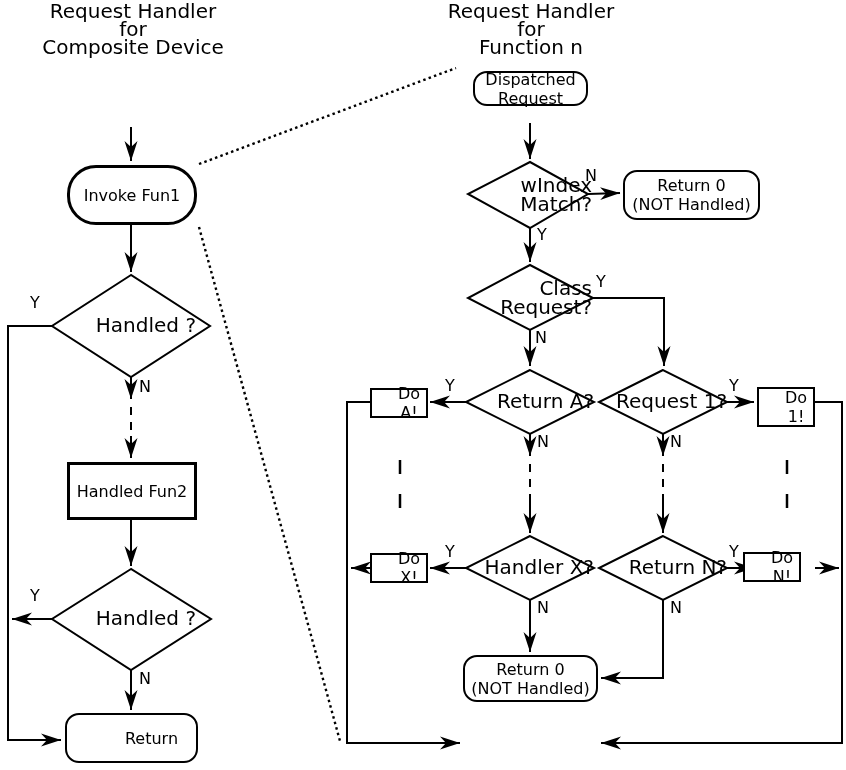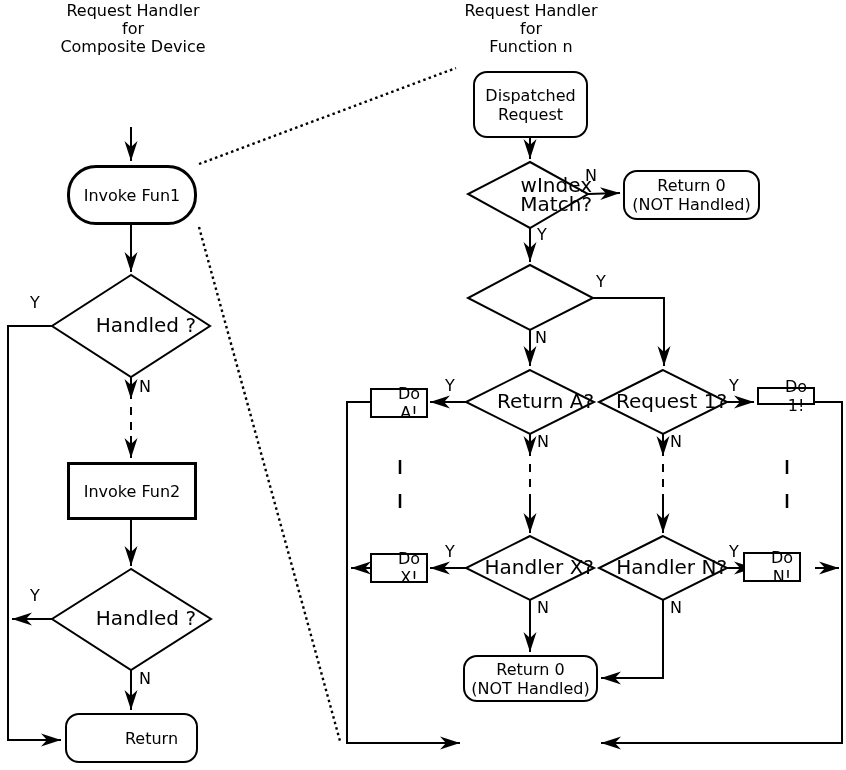--- a/index.html
+++ b/index.html
@@ -15,21 +15,21 @@
     font-size:16px;line-height:19px;white-space:pre-line;box-sizing:border-box;
   }
   .round{border-radius:14px;}
   .rect{border-width:3px;border-radius:0;}
   .mini{border-width:2.5px;border-radius:0;padding-left:20px;}
   .dlabel{
     position:absolute;text-align:right;font-size:20px;line-height:19px;
     white-space:pre-line;pointer-events:none;
   }
   .title{
-    position:absolute;text-align:center;font-size:16px;line-height:18px;
+    position:absolute;text-align:center;font-size:20px;line-height:18px;
     white-space:pre-line;
   }
   .bl{position:absolute;font-size:16px;line-height:16px;}
 </style>
 </head>
 <body>
 
 <div class="stage">
 
   <svg class="layer" width="846" height="770" viewBox="0 0 846 770">
@@ -95,43 +95,45 @@
   </svg>
 
   <div class="title" style="left:33px;top:2px;width:200px;">Request Handler
 for
 Composite Device</div>
   <div class="title" style="left:431px;top:2px;width:200px;">Request Handler
 for
 Function n</div>
 
   <div class="node rect" style="left:67px;top:165px;width:130px;height:60px;border-radius:29px;">Invoke Fun1</div>
-  <div class="node rect" style="left:67px;top:462px;width:130px;height:58px;">Invoke Fun2</div>
+  <div class="node rect" style="left:67px;top:462px;width:130px;height:58px;">Handled Fun2</div>
   <div class="node round" style="left:65px;top:713px;width:133px;height:50px;padding-left:40px;">Return</div>
 
   <div class="dlabel" style="left:66px;top:316px;width:130px;">Handled ?</div>
   <div class="dlabel" style="left:66px;top:609px;width:130px;">Handled ?</div>
 
-  <div class="node round" style="left:473px;top:71px;width:115px;height:67px;">Dispatched
+  <div class="node round" style="left:473px;top:71px;width:115px;height:35px;">Dispatched
 Request</div>
   <div class="node round" style="left:623px;top:170px;width:137px;height:50px;">Return 0
 (NOT Handled)</div>
   <div class="node mini" style="left:370px;top:388px;width:58px;height:30px;">Do A!</div>
-  <div class="node mini" style="left:757px;top:387px;width:58px;height:18px;">Do 1!</div>
+  <div class="node mini" style="left:757px;top:387px;width:58px;height:40px;">Do 1!</div>
   <div class="node mini" style="left:370px;top:553px;width:58px;height:30px;">Do X!</div>
   <div class="node mini" style="left:743px;top:552px;width:58px;height:30px;">Do N!</div>
   <div class="node round" style="left:463px;top:655px;width:135px;height:47px;">Return 0
 (NOT Handled)</div>
 
   <div class="dlabel" style="left:468px;top:176px;width:124px;">wIndex
 Match?</div>
+  <div class="dlabel" style="left:468px;top:279px;width:124px;">Class
+Request?</div>
   <div class="dlabel" style="left:466px;top:392px;width:128px;">Return A?</div>
   <div class="dlabel" style="left:599px;top:392px;width:128px;">Request 1?</div>
   <div class="dlabel" style="left:466px;top:558px;width:128px;">Handler X?</div>
-  <div class="dlabel" style="left:599px;top:558px;width:128px;">Handler N?</div>
+  <div class="dlabel" style="left:599px;top:558px;width:128px;">Return N?</div>
 
   <span class="bl" style="left:30px;top:295px;">Y</span>
   <span class="bl" style="left:139px;top:379px;">N</span>
   <span class="bl" style="left:30px;top:588px;">Y</span>
   <span class="bl" style="left:139px;top:671px;">N</span>
 
   <span class="bl" style="left:585px;top:168px;">N</span>
   <span class="bl" style="left:537px;top:227px;">Y</span>
   <span class="bl" style="left:596px;top:274px;">Y</span>
   <span class="bl" style="left:535px;top:330px;">N</span>

